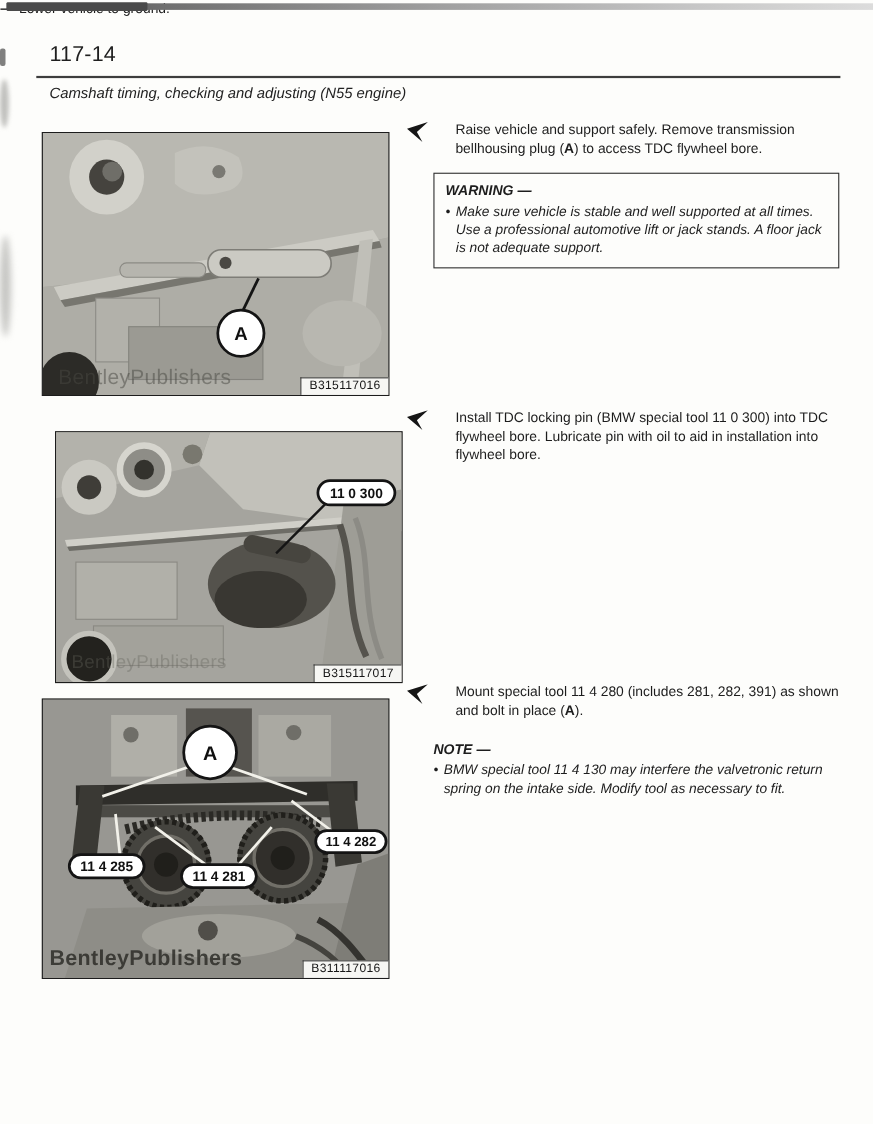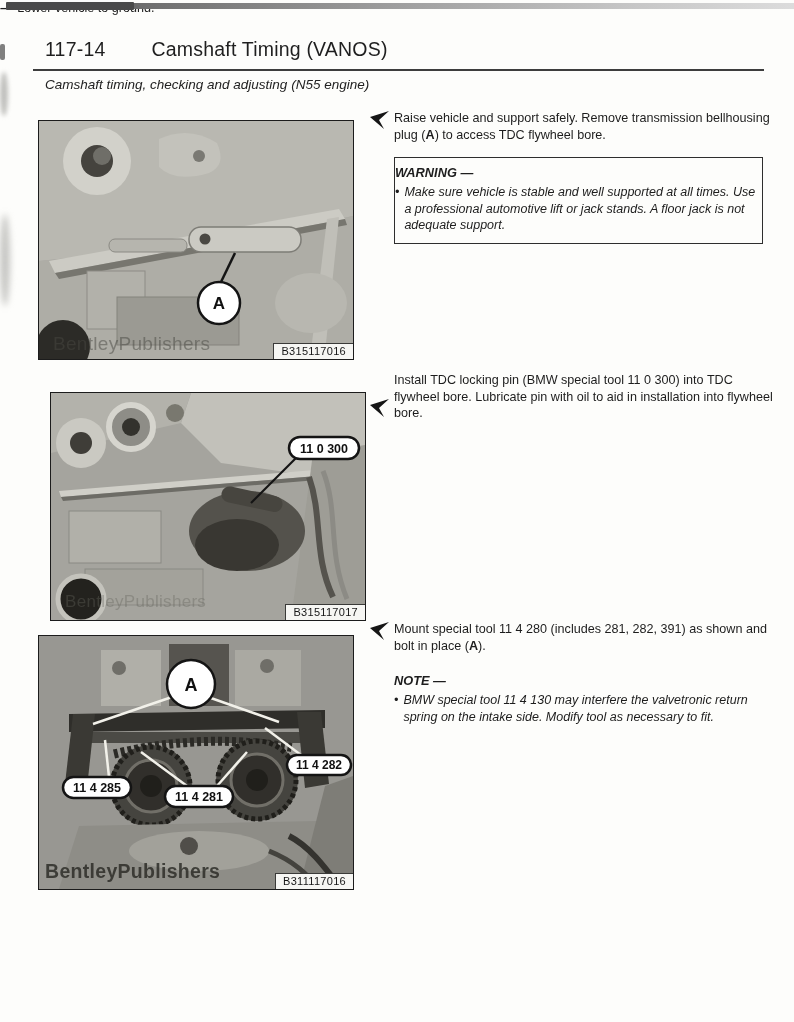--- a/index.html
+++ b/index.html
@@ -31,51 +31,50 @@
   #fig1 .watermark{color:rgba(72,71,65,.5);}
   #fig2 .watermark{color:rgba(100,99,93,.38);bottom:8px;font-size:17px;}
   #fig3 .watermark{color:rgba(42,41,37,.82);font-weight:bold;left:6px;bottom:6px;font-size:19.5px;}
   .fig-plate{position:absolute;right:0;bottom:0;background:#f6f6f3;border:1px solid #3a3a38;
     border-right:none;border-bottom:none;font-size:11px;padding:1px 7px 2px;color:#161616;letter-spacing:.3px;}
   #fig1{left:38px;top:120px;width:314px;height:238px;}
   #fig2{left:38px;top:380px;width:314px;height:227px;}
   #fig3{left:38px;top:635px;width:314px;height:253px;}
 
   
-  .step{position:absolute;display:flex;gap:4px;align-items:flex-start;}
+  .step{position:absolute;display:flex;gap:24px;align-items:flex-start;}
   .step-arrow{flex:0 0 auto;margin-top:1px;}
   .step-text{margin:0;font-size:12.6px;line-height:1.33;}
   .step-text b{font-weight:bold;}
   #step1{left:370px;top:110px;width:404px;}
-  #step2{left:370px;top:372px;width:404px;align-items:flex-end;}
+  #step2{left:370px;top:372px;width:404px;}
   #substep2{left:372px;top:436px;width:380px;display:flex;gap:10px;}
   .sub-dash{font-size:13px;font-weight:bold;line-height:1.2;}
   #step3{left:370px;top:621px;width:406px;}
 
   .warning-box{position:absolute;left:394px;top:157px;width:369px;border:1.5px solid #2e2e2e;
-    padding:7px 0 9px;box-sizing:border-box;background:#fdfdfb;}
+    padding:7px 10px 9px;box-sizing:border-box;background:#fdfdfb;}
   .note-block{position:absolute;left:394px;top:673px;width:372px;}
   .admonition-label{font-style:italic;font-weight:bold;font-size:12.8px;margin-bottom:4px;}
   .admonition-bullet{display:flex;gap:5px;font-style:italic;font-size:12.5px;line-height:1.33;}
   .bullet-glyph{flex:0 0 auto;}
 </style>
 </head>
 <body>
 
 <div class="page">
 
   <div class="scan-top"></div>
   <div class="scan-top-left"></div>
   <div class="smudge smudge-a"></div>
   <div class="smudge smudge-b"></div>
   <div class="smudge smudge-c"></div>
 
   <div class="hdr-row">
     <span>117-14</span>
-    <span>Camshaft Timing (VANOS)</span>
   </div>
   <div class="hdr-rule"></div>
   <div class="subtitle">Camshaft timing, checking and adjusting (N55 engine)</div>
 
   <figure class="photo" id="fig1" style="margin:0">
     <svg viewBox="0 0 314 238" width="314" height="238">
       <rect width="314" height="238" fill="#a8a7a1"></rect>
       <polygon points="0,0 314,0 314,95 200,120 0,140" fill="#b9b8b1"></polygon>
       <polygon points="0,140 200,120 314,95 314,238 0,238" fill="#aeada6"></polygon>
       <circle cx="58" cy="40" r="34" fill="#d2d1ca"></circle>

